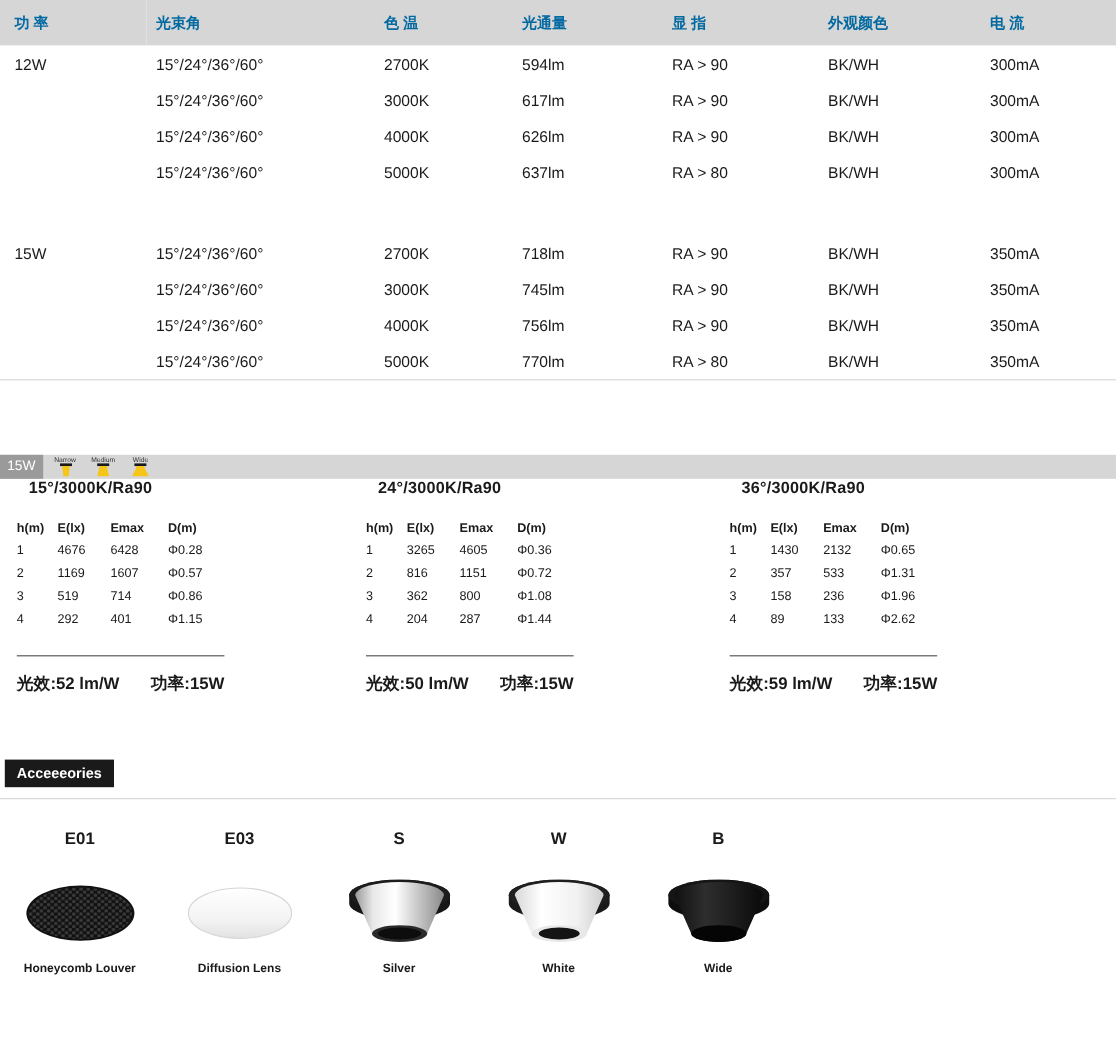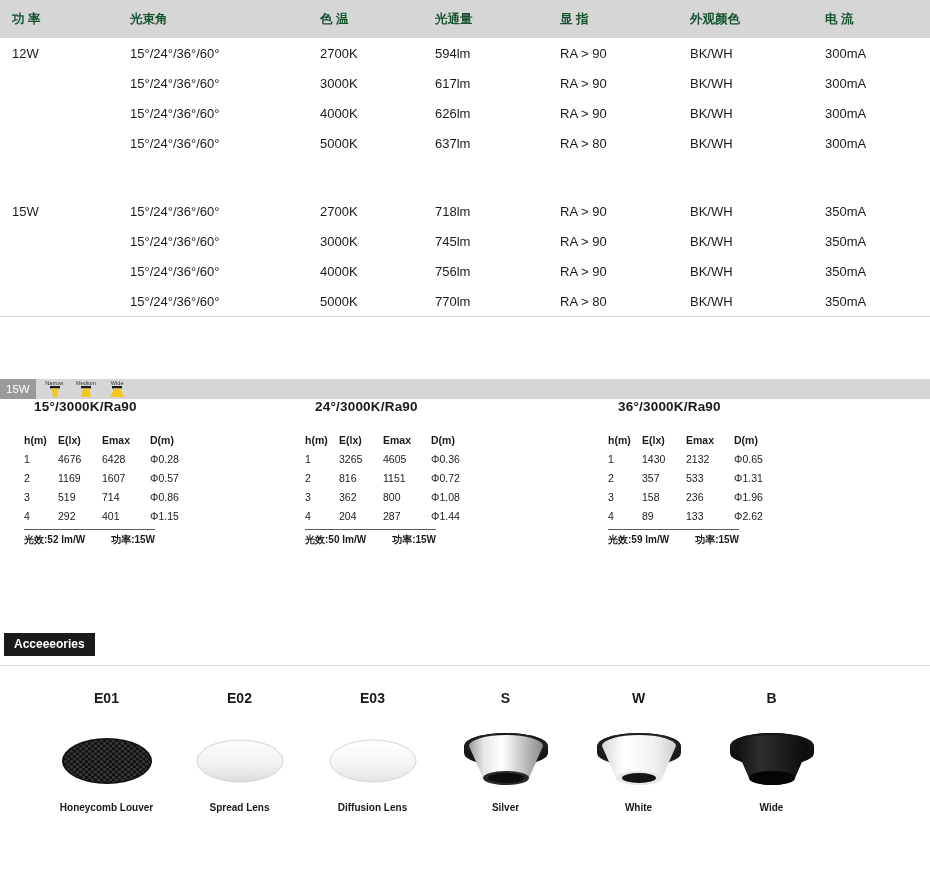--- a/index.html
+++ b/index.html
@@ -19,21 +19,21 @@
   
   .spec-table {
     width: 930px;
     border-collapse: collapse;
     table-layout: fixed;
   }
   .spec-table thead th {
     background: #d6d6d6;
     font-size: 12.5px;
     font-weight: bold;
-    color: #14532d;
+    color: #0369a1;
     text-align: left;
     padding: 6px 0 6px 0;
     height: 26px;
     vertical-align: middle;
   }
   .spec-table tbody td {
     font-size: 13px;
     color: #1a1a1a;
     padding: 0;
     height: 30px;
@@ -121,39 +121,39 @@
   }
   .ptable td {
     padding: 0 0 7px 0;
     font-size: 10.5px;
   }
   .ph-h  { width: 34px; }
   .ph-e  { width: 44px; }
   .ph-em { width: 48px; }
   .ph-d  { width: 50px; }
   .pfoot {
-    font-size: 10px;
+    font-size: 14px;
     font-weight: bold;
     border-top: 1px solid #5a5a5a;
     display: inline-block;
-    padding-top: 3px;
-    margin-top: 0;
+    padding-top: 14px;
+    margin-top: 17px;
   }
   .pfoot span.gap { display: inline-block; width: 26px; }
 
   
   .photo-abs {
     position: relative;
     height: 190px;
   }
   .pcol {
     position: absolute;
     top: 0;
   }
-  .pcol1 { left: 24px; }
+  .pcol1 { left: 14px; }
   .pcol2 { left: 305px; }
   .pcol3 { left: 608px; }
   .pcol .photo-title {
     text-align: left;
     margin-left: 10px;
     margin-bottom: 20px;
     white-space: nowrap;
   }
 
   
@@ -169,21 +169,20 @@
     padding: 4px 10px 5px 10px;
     margin-left: 4px;
   }
   .acc-rule {
     border-bottom: 1px solid #d8d8d8;
     margin-top: 9px;
   }
   .acc-grid {
     display: flex;
     margin-top: 24px;
-    padding-left: 40px;
   }
   .acc-item {
     width: 133px;
     text-align: center;
   }
   .acc-code {
     font-size: 14px;
     font-weight: bold;
     margin-bottom: 26px;
   }
@@ -485,36 +484,20 @@
               <circle cx="4.5" cy="3.9" r="1.5" fill="#3a3a3a"></circle>
             </pattern>
           </defs>
           <ellipse cx="46" cy="24" rx="45" ry="23" fill="#111"></ellipse>
           <ellipse cx="46" cy="24" rx="43" ry="21.5" fill="url(#honey)"></ellipse>
         </svg>
       </div>
       <div class="acc-name">Honeycomb Louver</div>
     </div>
 
-    <div class="acc-item">
-      <div class="acc-code">E02</div>
-      <div class="acc-art">
-        <svg width="88" height="46" viewBox="0 0 88 46">
-          <defs>
-            <linearGradient id="lensA" x1="0" y1="0" x2="0" y2="1">
-              <stop offset="0%" stop-color="#fdfdfd"></stop>
-              <stop offset="55%" stop-color="#f2f2f2"></stop>
-              <stop offset="100%" stop-color="#dcdcdc"></stop>
-            </linearGradient>
-          </defs>
-          <ellipse cx="44" cy="23" rx="43" ry="21" fill="url(#lensA)" stroke="#d2d2d2" stroke-width="1"></ellipse>
-        </svg>
-      </div>
-      <div class="acc-name">Spread Lens</div>
-    </div>
 
     <div class="acc-item">
       <div class="acc-code">E03</div>
       <div class="acc-art">
         <svg width="88" height="46" viewBox="0 0 88 46">
           <defs>
             <linearGradient id="lensB" x1="0" y1="0" x2="0" y2="1">
               <stop offset="0%" stop-color="#ffffff"></stop>
               <stop offset="60%" stop-color="#f4f4f4"></stop>
               <stop offset="100%" stop-color="#e2e2e2"></stop>

